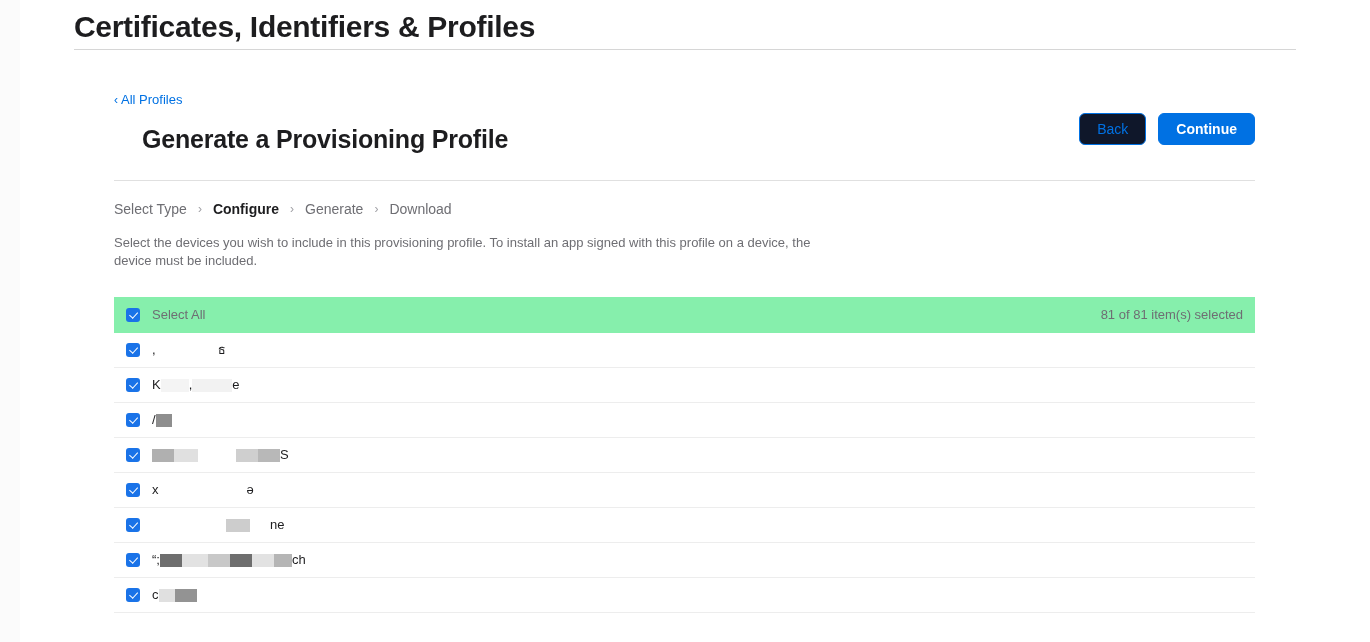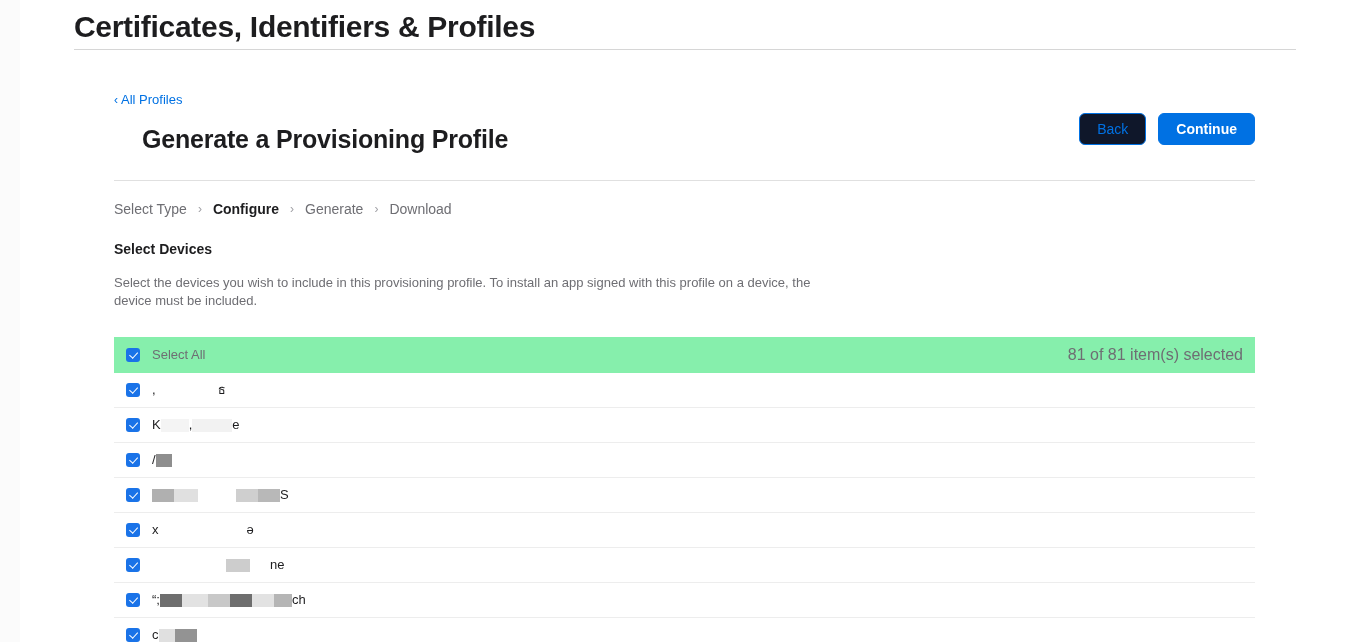--- a/index.html
+++ b/index.html
@@ -169,21 +169,21 @@
     padding: 0 12px 0 12px;
   }
   .list-header-label {
     font-size: 13px;
     line-height: 16px;
     color: #6e6e73;
     margin-left: 12px;
   }
   .list-header-count {
     margin-left: auto;
-    font-size: 16px;
+    font-size: 13px;
     line-height: 16px;
     color: #6e6e73;
     white-space: nowrap;
     text-align: right;
   }
 
   .device-row {
     display: flex;
     align-items: center;
     height: 35px;
@@ -264,21 +264,20 @@
         <span class="step">Select Type</span>
         <span class="step-sep">›</span>
         <span class="step active">Configure</span>
         <span class="step-sep">›</span>
         <span class="step">Generate</span>
         <span class="step-sep">›</span>
         <span class="step">Download</span>
       </div>
 
     
-    <div class="section-title">Select Devices</div>
     <div class="section-desc">Select the devices you wish to include in this provisioning profile. To install an app signed with this profile on a device, the device must be included.</div>
 
     
     <div class="device-list">
       <div class="list-header">
         <span class="cb"></span>
         <span class="list-header-label">Select All</span>
         <span class="list-header-count">81 of 81 item(s) selected</span>
       </div>
       <div id="device-rows">

